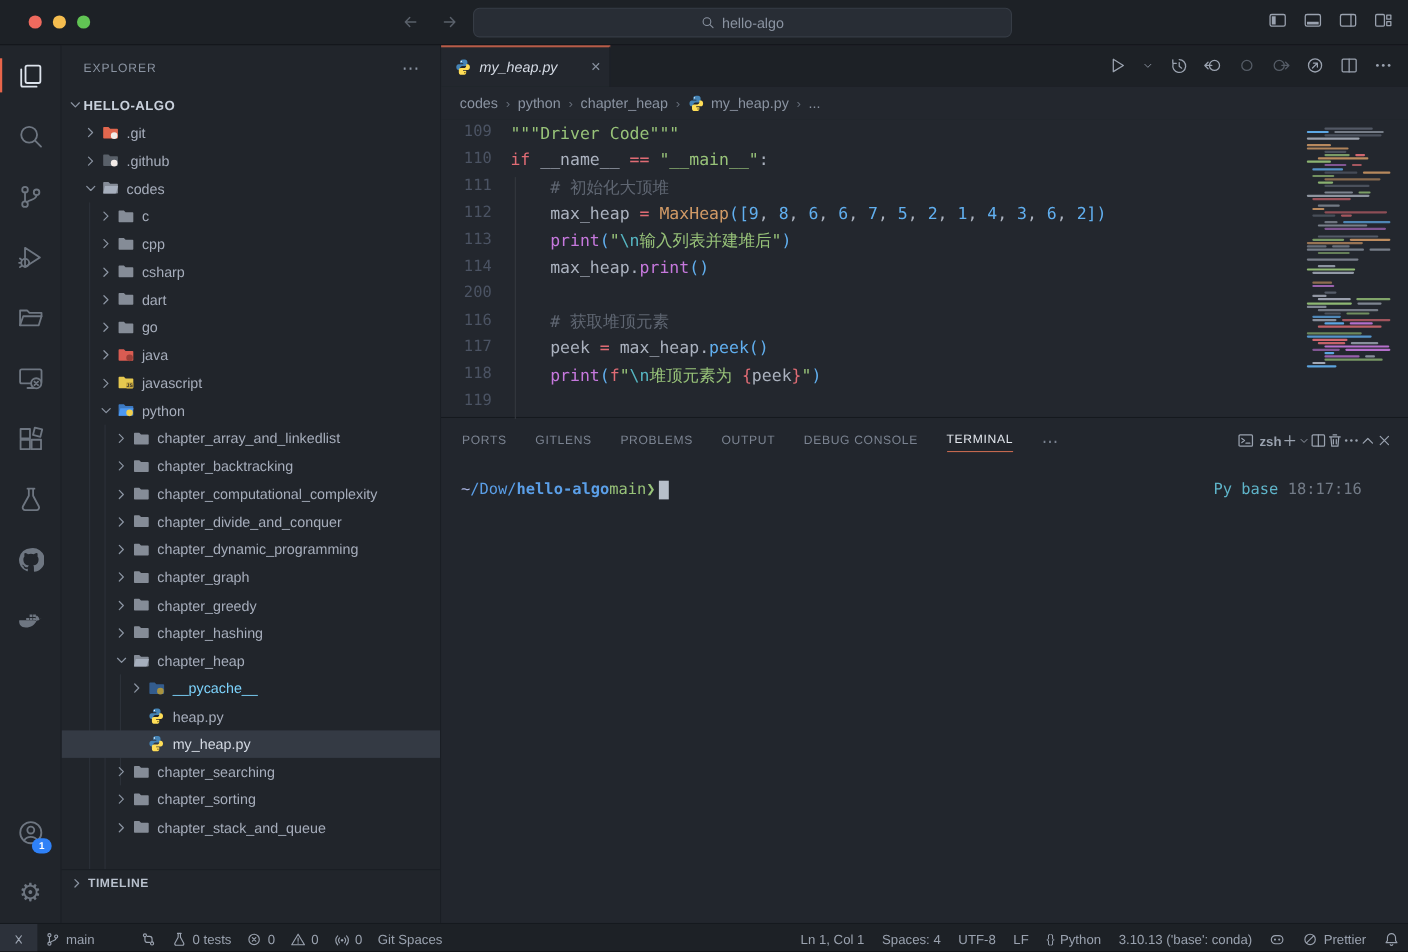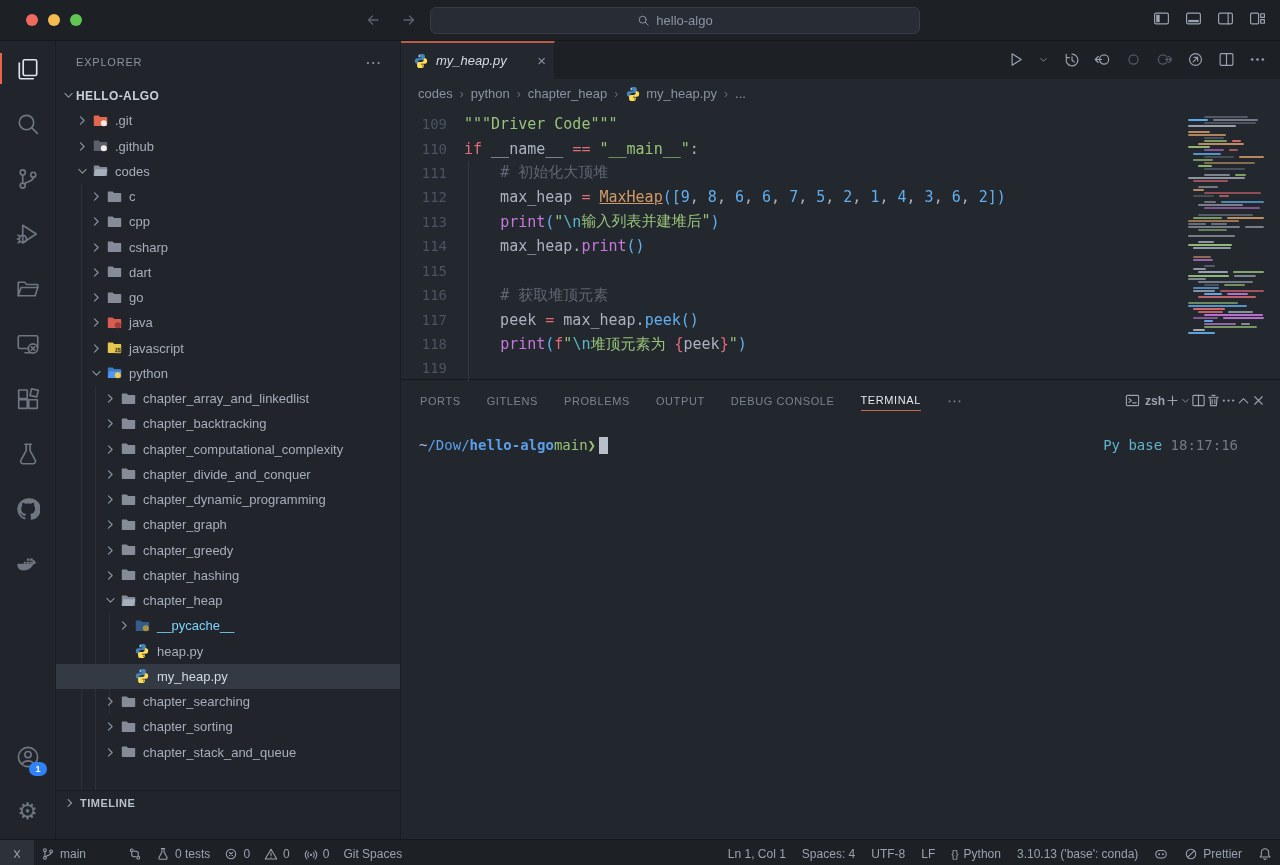--- a/index.html
+++ b/index.html
@@ -61,25 +61,25 @@
   .tab .close{margin-left:auto;color:#8a93a1;font-style:normal;font-size:15px;}
   .ed-actions{margin-left:auto;display:flex;align-items:center;gap:14px;padding-right:14px;color:#9aa2af;}
   .ed-actions .dim{color:#555c66;}
   .breadcrumbs{height:30px;background:#23272e;display:flex;align-items:center;gap:7px;
     padding-left:17px;font-size:13px;color:#8a93a1;}
   .breadcrumbs .sep{color:#656d79;font-size:12px;}
   .bc-item{display:flex;align-items:center;gap:5px;}
 
   .code-wrap{position:relative;height:270px;background:#23272e;}
   .code{padding-top:3px;}
-  .codeline{display:flex;height:24.45px;align-items:center;white-space:pre;
+  .codeline{display:flex;height:24.45px;white-space:pre;
     font-family:"DejaVu Sans Mono","Liberation Mono",monospace;font-size:15px;}
   .ln{width:46px;text-align:right;margin-right:17px;color:#4b5363;font-size:14px;flex:0 0 auto;}
   .tok-pl{color:#abb2bf;} .tok-kw{color:#e06c75;} .tok-str{color:#98c379;} .tok-esc{color:#56b6c2;}
-  .tok-num{color:#61afef;} .tok-cls{color:#d19a66;text-decoration:underline;} .tok-fnb{color:#c678dd;} .tok-fn{color:#61afef;}
+  .tok-num{color:#61afef;} .tok-cls{color:#d19a66;} .tok-fnb{color:#c678dd;} .tok-fn{color:#61afef;}
   .tok-br{color:#61afef;} .tok-cm{color:#5f6672;}
   .indent-guide{position:absolute;left:67px;top:52px;height:220px;width:1px;background:#33383f;}
   .minimap{position:absolute;right:14px;top:4px;width:78px;height:224px;}
   .mm-seg{position:absolute;height:2px;border-radius:1px;}
 
   
   .panel{height:460px;background:#22262d;border-top:1px solid #15191e;display:flex;flex-direction:column;}
   .panel-tabs{height:42px;display:flex;align-items:center;gap:26px;padding-left:19px;font-size:11px;
     letter-spacing:.6px;color:#7b8391;}
   .ptab{padding:4px 0;}
@@ -772,21 +772,21 @@
         </div>
 
       <div class="code-wrap">
         <div class="code" id="code">
             <div class="codeline"><span class="ln">109</span><span class="tok-str">"""Driver Code"""</span></div>
             <div class="codeline"><span class="ln">110</span><span class="tok-kw">if</span><span class="tok-pl"> __name__ </span><span class="tok-kw">==</span><span class="tok-pl"> </span><span class="tok-str">"__main__"</span><span class="tok-pl">:</span></div>
             <div class="codeline"><span class="ln">111</span><span class="tok-pl">    </span><span class="tok-cm"># 初始化大顶堆</span></div>
             <div class="codeline"><span class="ln">112</span><span class="tok-pl">    max_heap </span><span class="tok-kw">=</span><span class="tok-pl"> </span><span class="tok-cls">MaxHeap</span><span class="tok-br">([</span><span class="tok-num">9</span><span class="tok-pl">, </span><span class="tok-num">8</span><span class="tok-pl">, </span><span class="tok-num">6</span><span class="tok-pl">, </span><span class="tok-num">6</span><span class="tok-pl">, </span><span class="tok-num">7</span><span class="tok-pl">, </span><span class="tok-num">5</span><span class="tok-pl">, </span><span class="tok-num">2</span><span class="tok-pl">, </span><span class="tok-num">1</span><span class="tok-pl">, </span><span class="tok-num">4</span><span class="tok-pl">, </span><span class="tok-num">3</span><span class="tok-pl">, </span><span class="tok-num">6</span><span class="tok-pl">, </span><span class="tok-num">2</span><span class="tok-br">])</span></div>
             <div class="codeline"><span class="ln">113</span><span class="tok-pl">    </span><span class="tok-fnb">print</span><span class="tok-br">(</span><span class="tok-str">"</span><span class="tok-esc">\n</span><span class="tok-str">输入列表并建堆后"</span><span class="tok-br">)</span></div>
             <div class="codeline"><span class="ln">114</span><span class="tok-pl">    max_heap.</span><span class="tok-fnb">print</span><span class="tok-br">()</span></div>
-            <div class="codeline"><span class="ln">115</span></div>
+            <div class="codeline"><span class="ln">200</span></div>
             <div class="codeline"><span class="ln">116</span><span class="tok-pl">    </span><span class="tok-cm"># 获取堆顶元素</span></div>
             <div class="codeline"><span class="ln">117</span><span class="tok-pl">    peek </span><span class="tok-kw">=</span><span class="tok-pl"> max_heap.</span><span class="tok-fn">peek</span><span class="tok-br">()</span></div>
             <div class="codeline"><span class="ln">118</span><span class="tok-pl">    </span><span class="tok-fnb">print</span><span class="tok-br">(</span><span class="tok-kw">f</span><span class="tok-str">"</span><span class="tok-esc">\n</span><span class="tok-str">堆顶元素为 </span><span class="tok-kw">{</span><span class="tok-pl">peek</span><span class="tok-kw">}</span><span class="tok-str">"</span><span class="tok-br">)</span></div>
             <div class="codeline"><span class="ln">119</span></div>
           </div>
         <div class="indent-guide"></div>
         <div class="minimap" id="minimap">
             <div class="mm-seg" style="left: 16px; top: 3.05px; width: 44.3332px; background: rgb(92, 99, 112); opacity: 0.825773;"></div>
             <div class="mm-seg" style="left: 0px; top: 6.1px; width: 19.7684px; background: rgb(97, 175, 239); opacity: 0.948813;"></div>
             <div class="mm-seg" style="left: 24.7684px; top: 6.1px; width: 44.941px; background: rgb(154, 162, 175); opacity: 0.694755;"></div>

